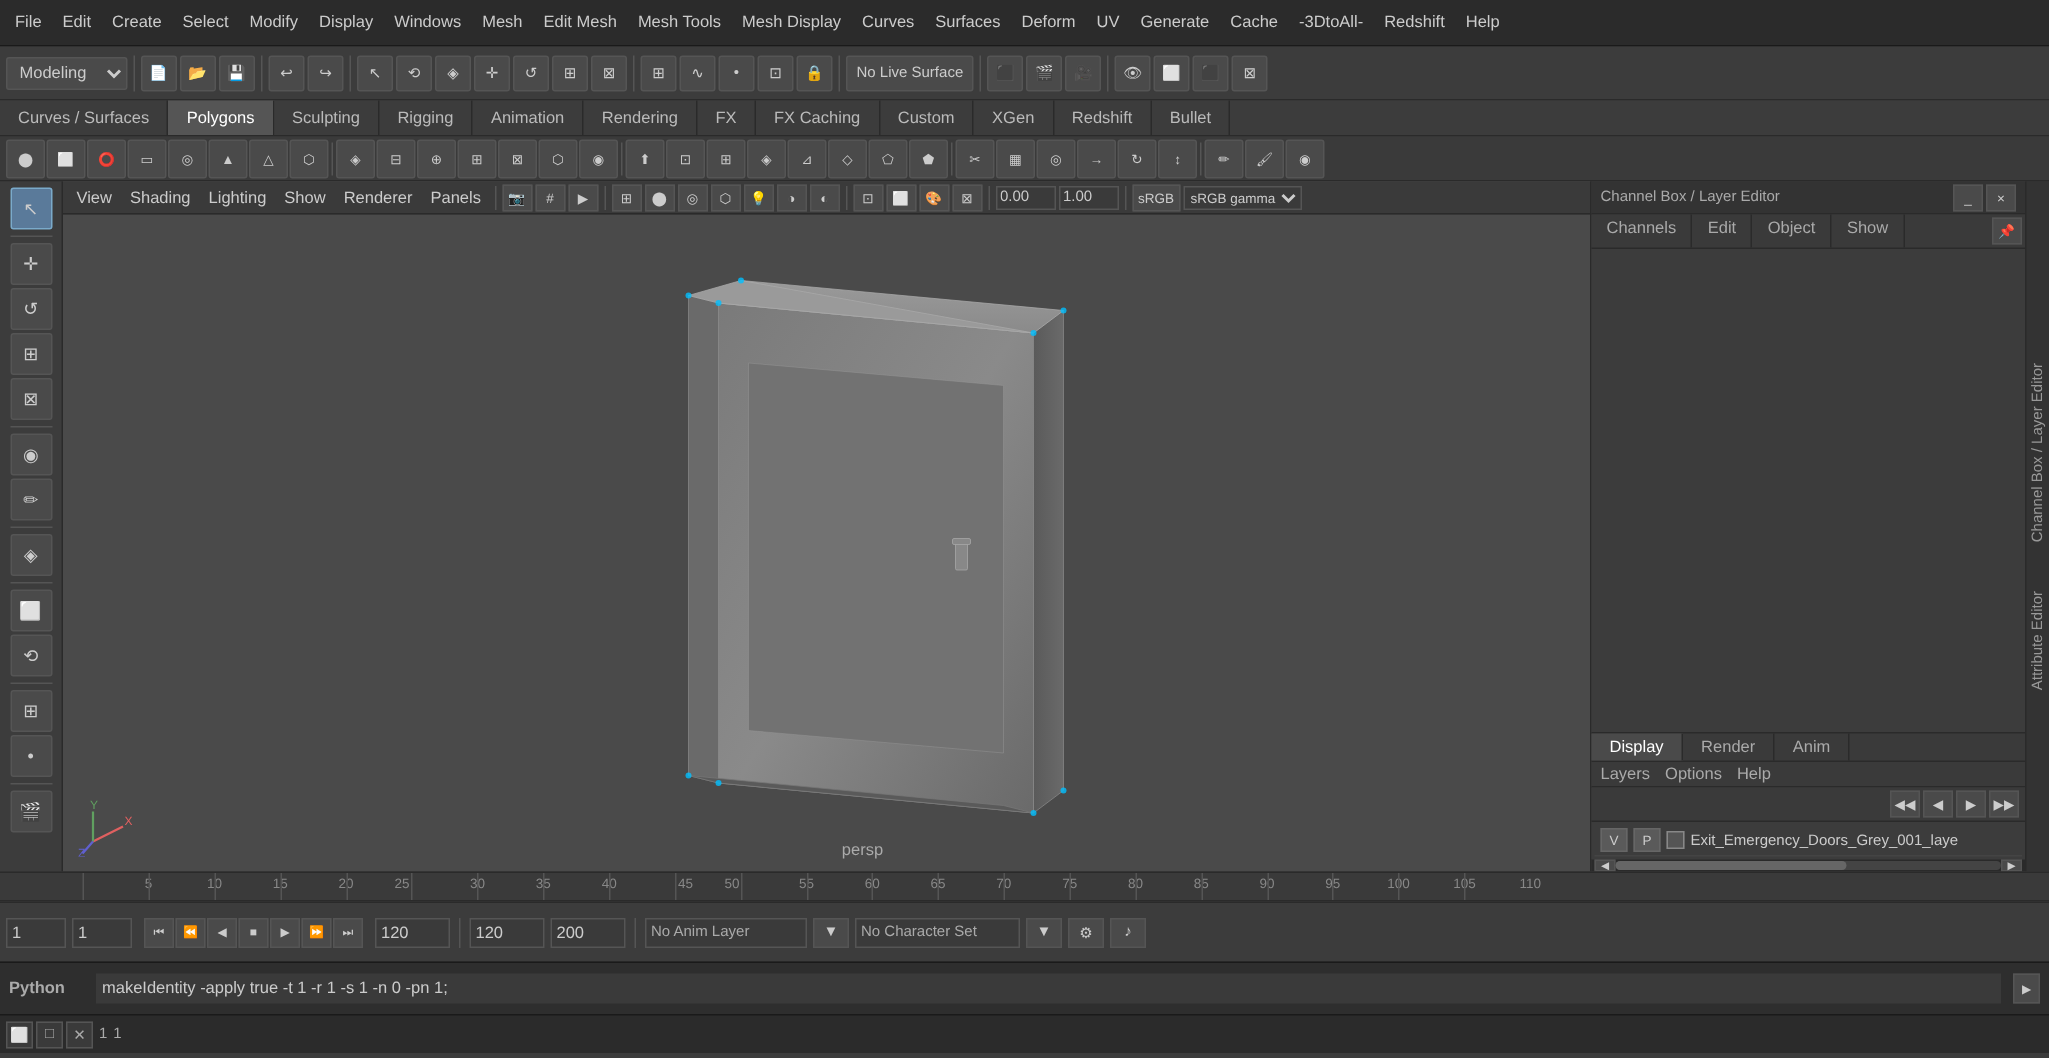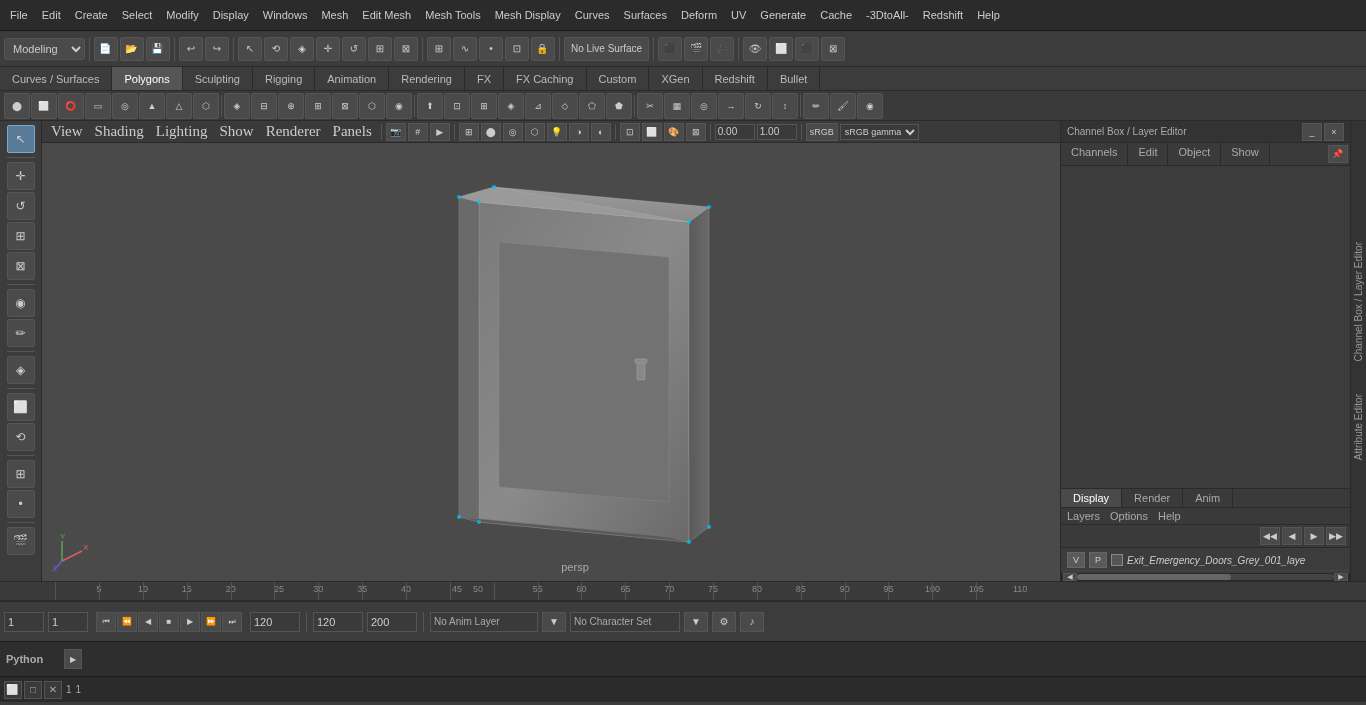--- a/index.html
+++ b/index.html
@@ -185,24 +185,23 @@
       background: #3a3a3a;
       display: flex;
       align-items: center;
       gap: 2px;
       padding: 0 4px;
       border-bottom: 1px solid #2a2a2a;
       z-index: 10;
     }
     .vp-menu {
       padding: 1px 5px;
-      font-size: 15px;
-      color: #ccc;
-      cursor: pointer;
-      font-family: Liberation Serif, serif;
+      font-size: 11px;
+      color: #ccc;
+      cursor: pointer;
     }
     .vp-sep { width: 1px; height: 16px; background: #555; margin: 0 2px; }
     .vp-btn {
       width: 20px;
       height: 18px;
       background: #4a4a4a;
       border: 1px solid #555;
       display: flex;
       align-items: center;
       justify-content: center;
@@ -374,21 +373,20 @@
       color: #ccc;
       cursor: pointer;
     }
     .layer-name {
       font-size: 10px;
       color: #ccc;
       flex: 1;
       overflow: hidden;
       text-overflow: ellipsis;
       white-space: nowrap;
-      font-style: italic;
     }
 
     
     #right-collapse {
       width: 16px;
       background: #333;
       border-left: 1px solid #2a2a2a;
       display: flex;
       flex-direction: column;
       align-items: center;
@@ -891,31 +889,31 @@
     <div style="position:absolute; top:0; left:0; right:0; bottom:0; display:flex; align-items:flex-start; padding-top:2px;">
     </div>
   <div class="timeline-label" style="left: 55.0877px;">5</div>
       <div class="timeline-tick" style="left: 55.0877px;"></div>
       <div class="timeline-label" style="left: 98.9474px;">10</div>
       <div class="timeline-tick" style="left: 98.9474px;"></div>
       <div class="timeline-label" style="left: 142.807px;">15</div>
       <div class="timeline-tick" style="left: 142.807px;"></div>
       <div class="timeline-label" style="left: 186.667px;">20</div>
       <div class="timeline-tick" style="left: 186.667px;"></div>
-      <div class="timeline-label" style="left: 235px;">25</div>
+      <div class="timeline-label" style="left: 224px;">25</div>
       <div class="timeline-tick" style="left: 230.526px;"></div>
       <div class="timeline-label" style="left: 274.386px;">30</div>
       <div class="timeline-tick" style="left: 274.386px;"></div>
       <div class="timeline-label" style="left: 318.246px;">35</div>
       <div class="timeline-tick" style="left: 318.246px;"></div>
       <div class="timeline-label" style="left: 362.105px;">40</div>
       <div class="timeline-tick" style="left: 362.105px;"></div>
       <div class="timeline-label" style="left: 413px;">45</div>
       <div class="timeline-tick" style="left: 405.965px;"></div>
-      <div class="timeline-label" style="left: 434px;">50</div>
+      <div class="timeline-label" style="left: 444px;">50</div>
       <div class="timeline-tick" style="left: 449.825px;"></div>
       <div class="timeline-label" style="left: 493.684px; text-align: right;">55</div>
       <div class="timeline-tick" style="left: 493.684px;"></div>
       <div class="timeline-label" style="left: 537.544px;">60</div>
       <div class="timeline-tick" style="left: 537.544px;"></div>
       <div class="timeline-label" style="left: 581.404px;">65</div>
       <div class="timeline-tick" style="left: 581.404px;"></div>
       <div class="timeline-label" style="left: 625.263px;">70</div>
       <div class="timeline-tick" style="left: 625.263px;"></div>
       <div class="timeline-label" style="left: 669.123px;">75</div>
@@ -965,20 +963,21 @@
 
   <div class="bc-label" style="width:110px;">No Character Set</div>
   <div class="bc-btn">▼</div>
 
   <div class="bc-btn">⚙</div>
   <div class="bc-btn">♪</div>
 </div>
 
 <div id="cmd-bar">
   <span id="cmd-label">Python</span>
+  <input id="cmd-input" type="text" value="makeIdentity -apply true -t 1 -r 1 -s 1 -n 0 -pn 1;" style="">
   <div class="play-btn" style="width:18px; font-size:8px;">▶</div>
 </div>
 
 <div id="status-row" style="height:26px; background:#2b2b2b; display:flex; align-items:center; gap:4px; padding:0 4px; border-top:1px solid #1a1a1a;">
   <div style="display:flex; align-items:center; gap:2px;">
     <div class="status-btn" style="width:18px; height:18px; padding:0; justify-content:center; display:flex; align-items:center;">⬜</div>
     <div class="status-btn" style="width:18px; height:18px; padding:0; justify-content:center; display:flex; align-items:center;">□</div>
     <div class="status-btn" style="width:18px; height:18px; padding:0; justify-content:center; display:flex; align-items:center;">✕</div>
   </div>
   <span style="font-size:10px; color:#aaa;">1</span>

